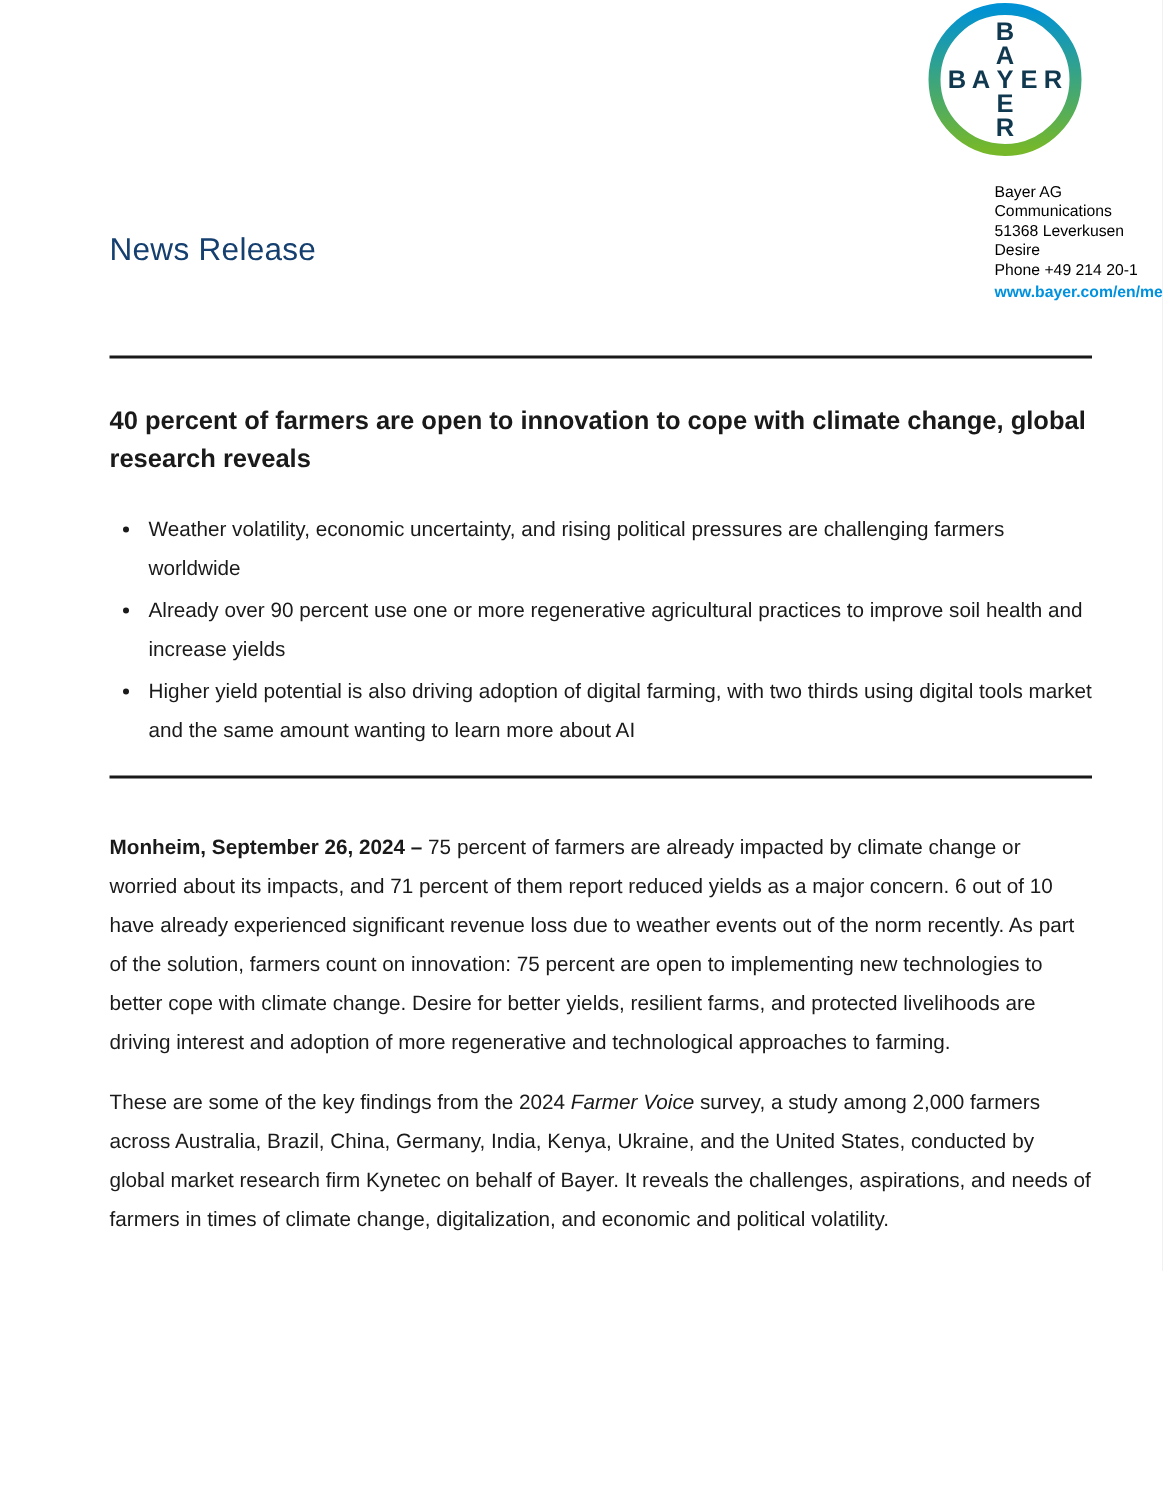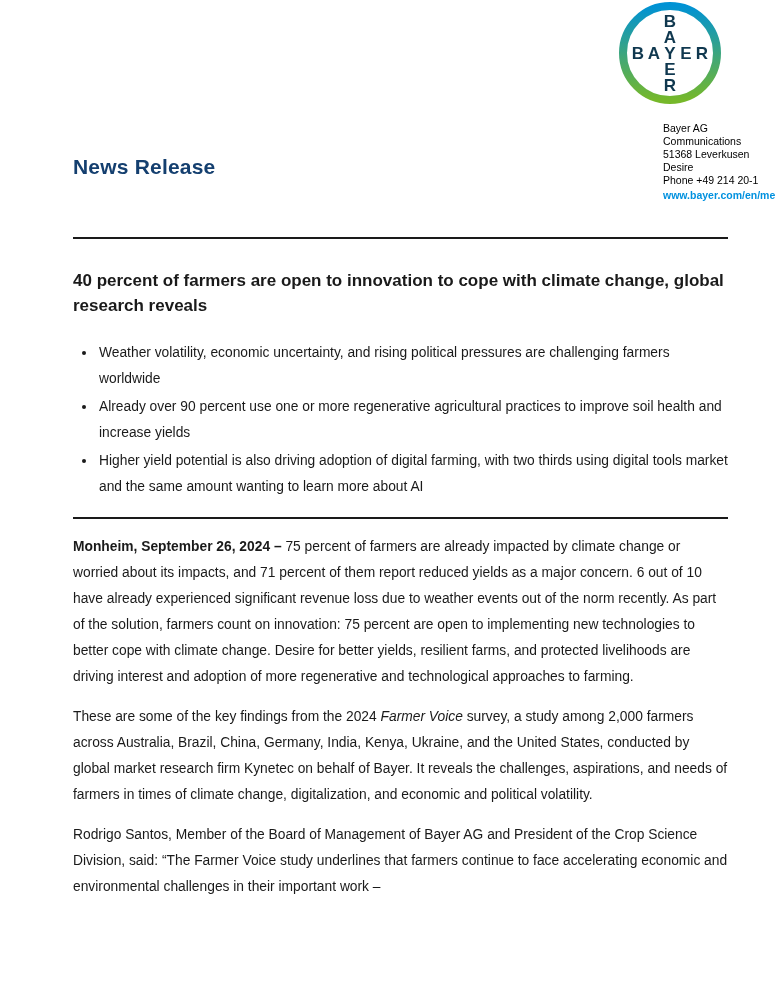--- a/index.html
+++ b/index.html
@@ -52,21 +52,21 @@
     font-weight:700;
     text-decoration:none;
     cursor:pointer;
   }
   .news-release{
     position:absolute;
     top:155px;
     left:73px;
     margin:0;
     font-size:21px;
-    font-weight:700;
+    font-weight:400;
     letter-spacing:0.2px;
     color:var(--brand-blue);
   }
   .content{
     position:absolute;
     top:237px;
     left:73px;
     width:655px;
   }
   .rule{
@@ -93,21 +93,21 @@
   }
   .rule-2{
     margin-top:17px;
   }
   .body-text p{
     font-size:13.8px;
     line-height:26px;
     margin:0 0 14px 0;
   }
   .body-text p.first{
-    margin-top:15px;
+    margin-top:33px;
   }
 </style>
 </head>
 <body>
 
 <div class="page">
 
   <svg class="logo" viewBox="0 0 104 104" aria-hidden="true">
     <defs>
       <linearGradient id="ringGrad" x1="0" y1="0" x2="0" y2="1">
@@ -154,18 +154,17 @@
 
     <div class="rule rule-2"></div>
 
     <div class="body-text">
       <p class="first">
         <strong>Monheim, September 26, 2024 – </strong><span>75 percent of farmers are already impacted by climate change or worried about its impacts, and 71 percent of them report reduced yields as a major concern. 6 out of 10 have already experienced significant revenue loss due to weather events out of the norm recently. As part of the solution, farmers count on innovation: 75 percent are open to implementing new technologies to better cope with climate change. Desire for better yields, resilient farms, and protected livelihoods are driving interest and adoption of more regenerative and technological approaches to farming.</span>
       </p>
       <p>
         <span>These are some of the key findings from the 2024 </span><em>Farmer Voice</em><span> survey, a study among 2,000 farmers across Australia, Brazil, China, Germany, India, Kenya, Ukraine, and the United States, conducted by global market research firm Kynetec on behalf of Bayer. It reveals the challenges, aspirations, and needs of farmers in times of climate change, digitalization, and economic and political volatility.</span>
       </p>
-      <p>Rodrigo Santos, Member of the Board of Management of Bayer AG and President of the Crop Science Division, said: “The Farmer Voice study underlines that farmers continue to face accelerating economic and environmental challenges in their important work –</p>
     </div>
 
   </div>
 
 </div>
 
 </body></html>

